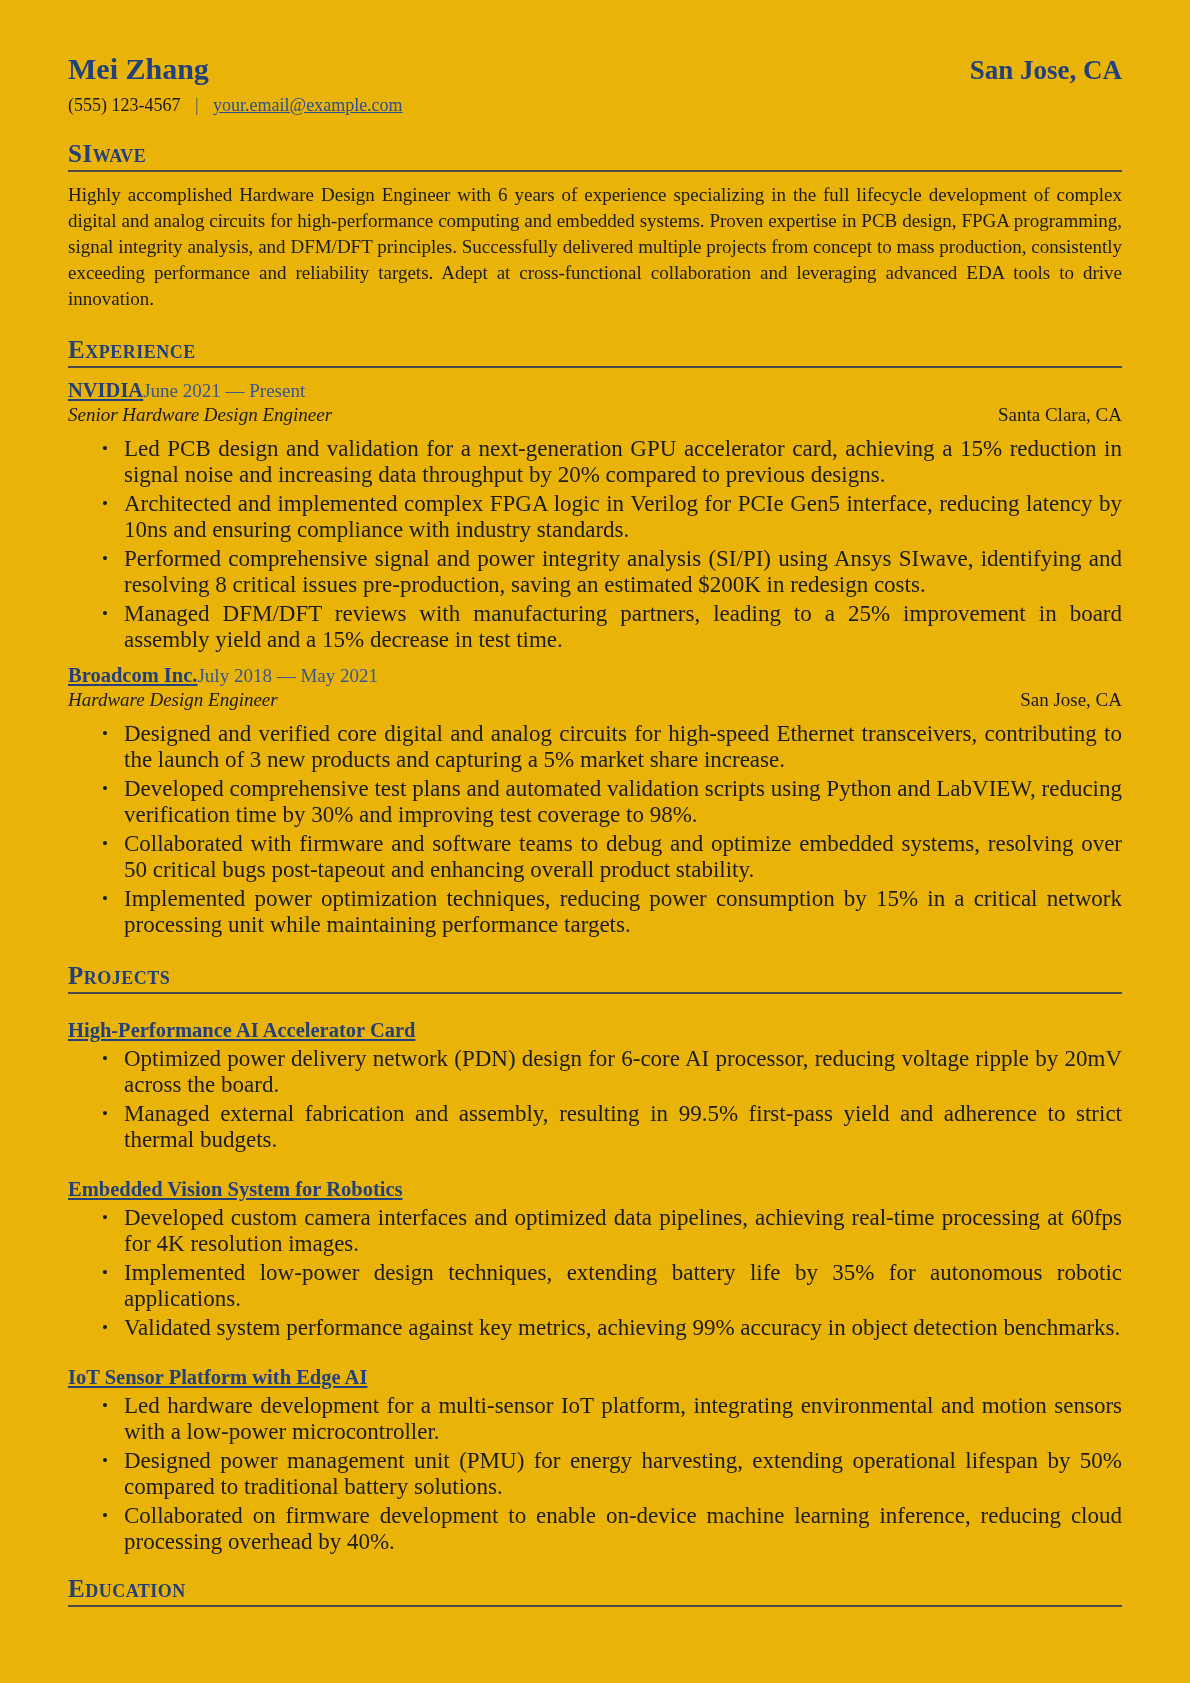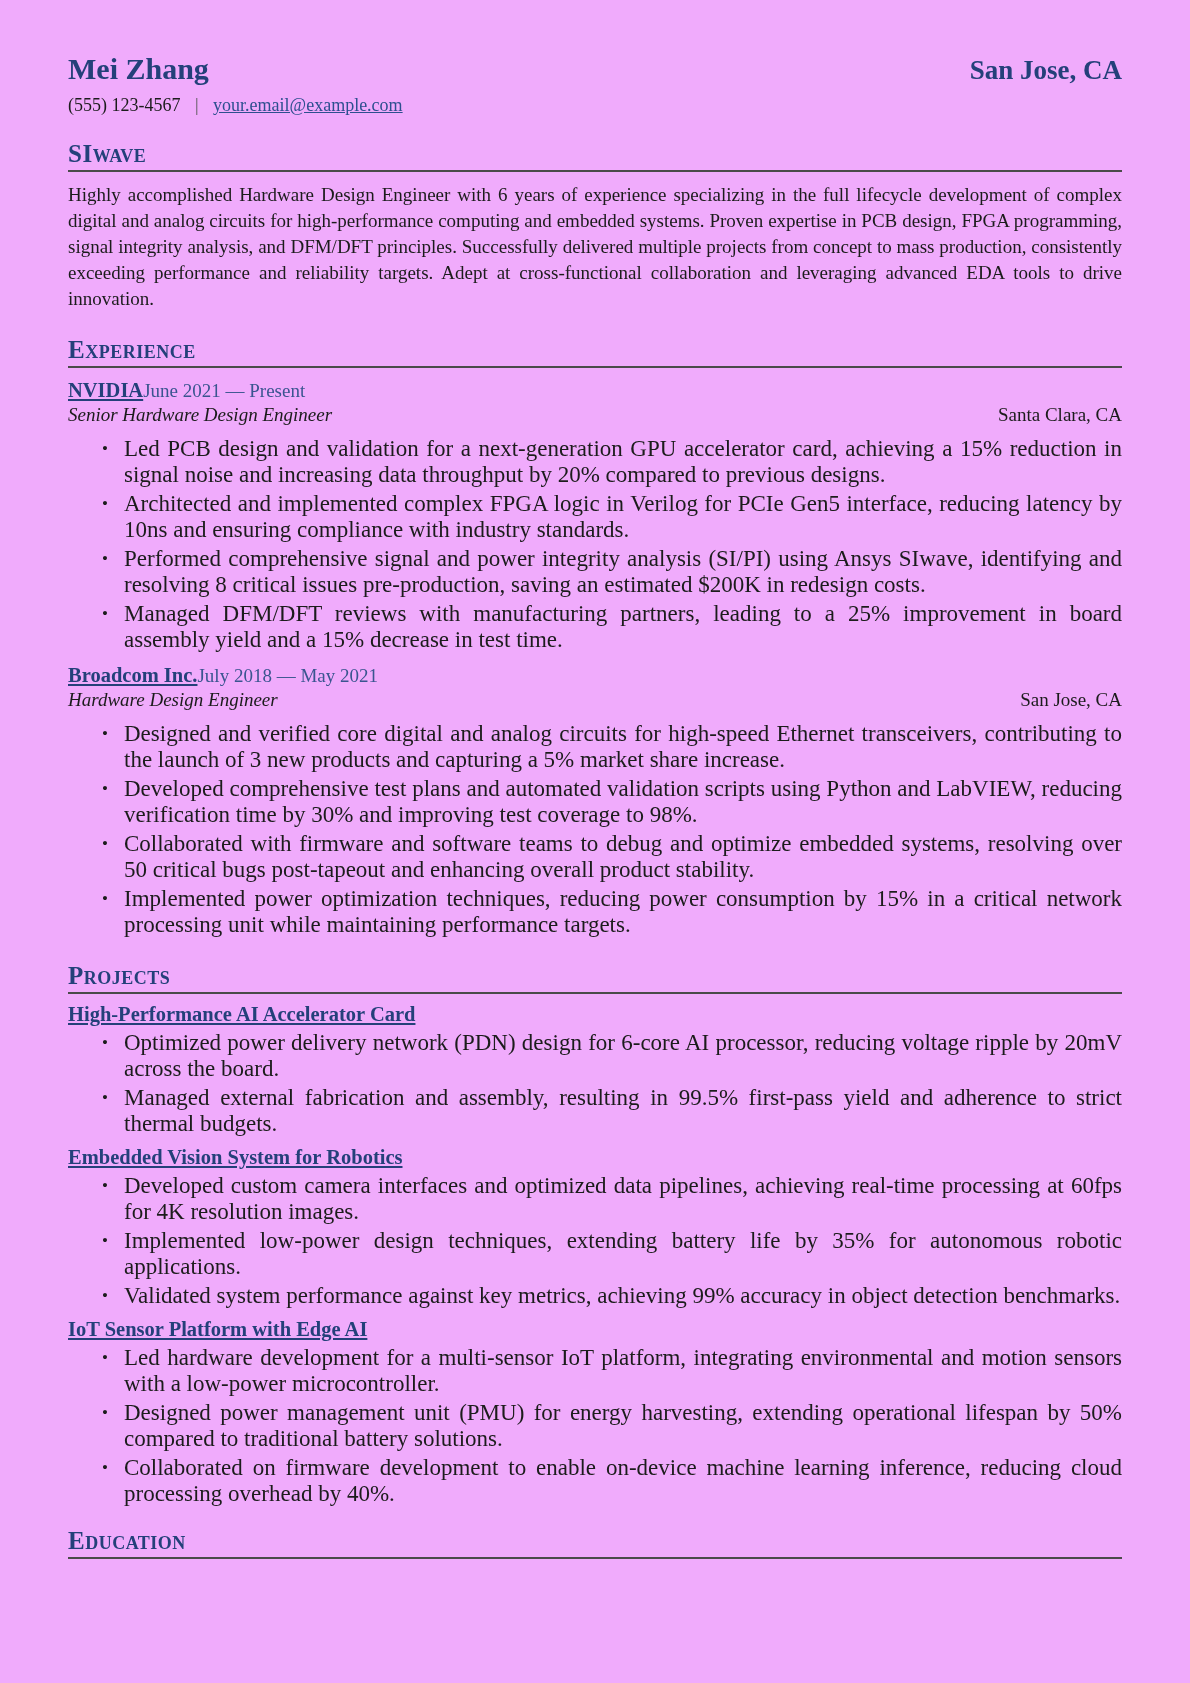--- a/index.html
+++ b/index.html
@@ -1,20 +1,20 @@
 <!DOCTYPE html>
 <html><head>
 <meta charset="utf-8">
 <style>
   * { margin: 0; padding: 0; box-sizing: border-box; }
   html, body { background: #ffffff; }
   .page {
     width: 1190px;
     height: 1683px;
-    background: #f0abfc;
+    background: #eab308;
     padding: 52px 68px 0 68px;
     font-family: "Liberation Serif", "DejaVu Serif", serif;
     color: #1c1c1c;
     overflow: hidden;
   }
   
   .header-row {
     display: flex;
     justify-content: space-between;
     align-items: baseline;
@@ -95,21 +95,21 @@
     text-align: justify;
     margin-bottom: 3px;
   }
   ul.bullets li::before {
     content: "\2022";
     position: absolute;
     left: 8px;
     font-size: 17px;
   }
   
-  .project { margin-top: 9px; }
+  .project { margin-top: 25px; }
   .project-name {
     font-size: 20.5px;
     font-weight: bold;
     color: #24407a;
     text-decoration: underline;
   }
   .project ul.bullets { margin-top: 4px; }
   .section.tight { margin-top: 20px; }
 </style>
 </head>

